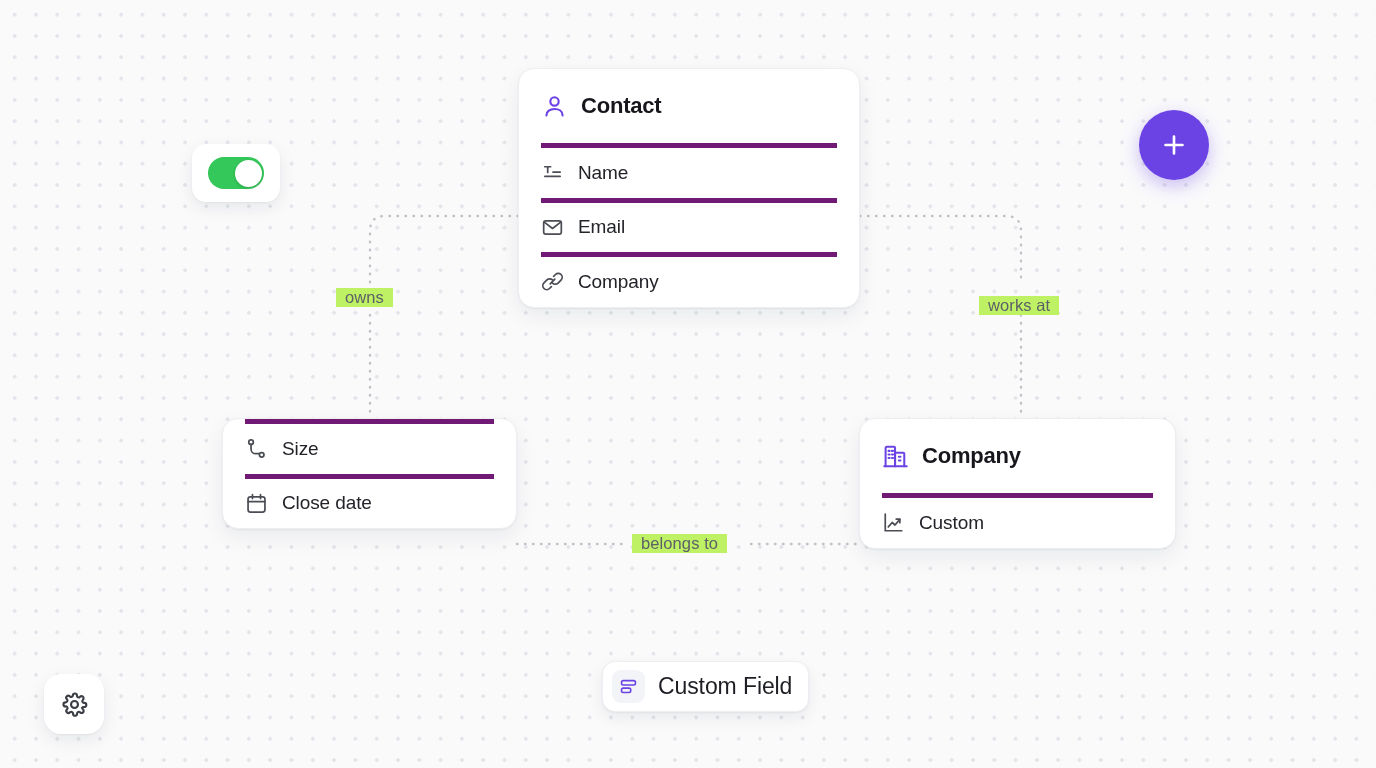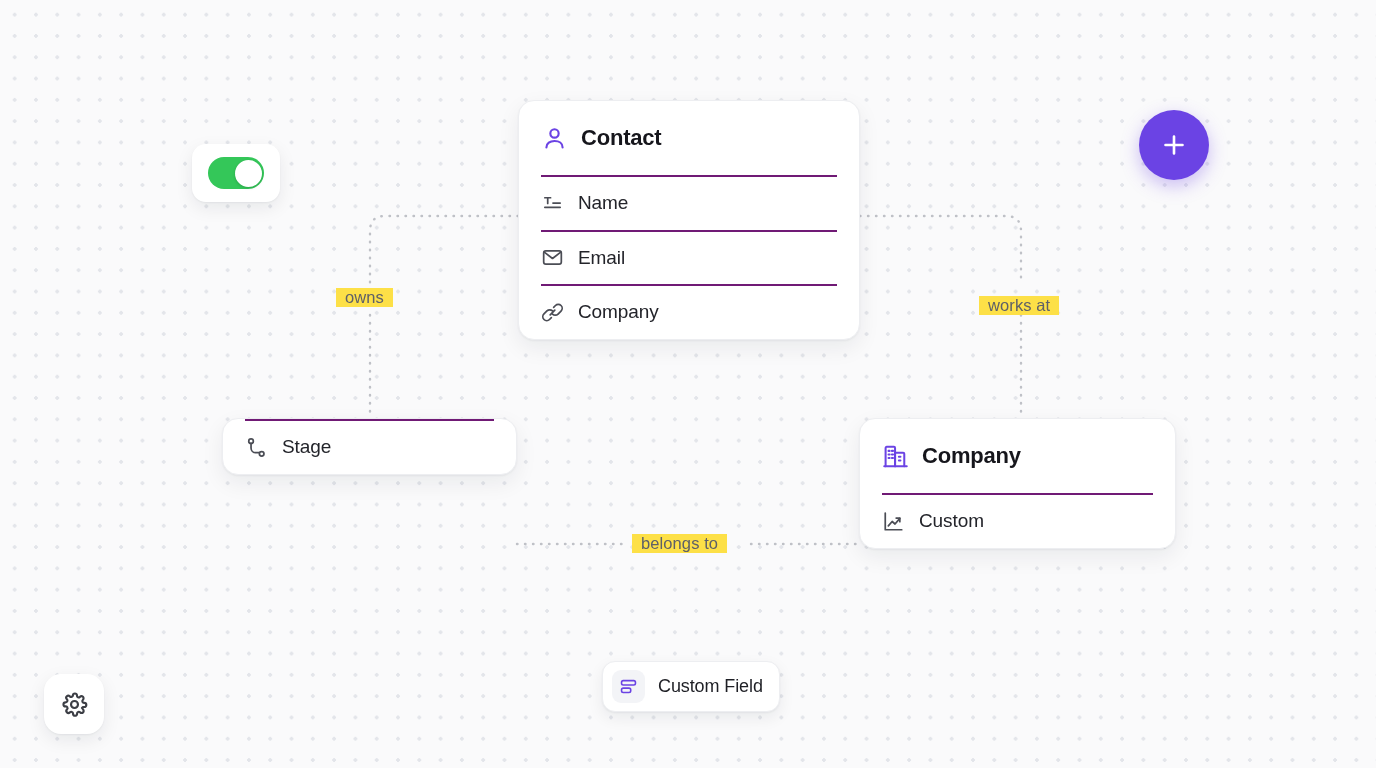--- a/index.html
+++ b/index.html
@@ -31,21 +31,21 @@
     position: absolute;
     inset: 0;
     pointer-events: none;
   }
   .connectors svg { display: block; }
 
   .conn-label {
     position: absolute;
     font-size: 16.5px;
     color: #5E6068;
-    background: #fde047;
+    background: #bef264;
     padding: 0 9px;
     white-space: nowrap;
     letter-spacing: 0.1px;
   }
 
   
   .card {
     position: absolute;
     background: #FFFFFF;
     border: 1px solid #EDEEF1;
@@ -66,21 +66,21 @@
     font-weight: 700;
     color: #16161C;
     letter-spacing: -0.2px;
   }
 
   .field-row {
     display: flex;
     align-items: center;
     gap: 14px;
     height: 54.5px;
-    border-top: 2px solid #701a75;
+    border-top: 5px solid #701a75;
   }
   .field-label {
     font-size: 19px;
     color: #23242A;
     letter-spacing: -0.1px;
   }
   .field-icon { flex: 0 0 auto; display: flex; color: #4B4D55; }
   .header-icon { flex: 0 0 auto; display: flex; }
 
   
@@ -169,21 +169,21 @@
   .chip-icon-box {
     width: 33px;
     height: 33px;
     border-radius: 9px;
     background: #F3F4F7;
     display: flex;
     align-items: center;
     justify-content: center;
   }
   .chip-label {
-    font-size: 18px;
+    font-size: 23px;
     color: #1E1F25;
     letter-spacing: -0.1px;
   }
 </style>
 </head>
 <body>
 
 <div class="canvas">
 
   <div class="connectors">
@@ -201,21 +201,21 @@
       </g>
     </svg>
 
     <div class="conn-label" style="left:336px; top:288px;">owns</div>
 
     <div class="conn-label" style="left:979px; top:296px;">works at</div>
 
     <div class="conn-label" style="left:632px; top:534px;">belongs to</div>
   </div>
 
-  <div class="card" style="left:518px; top:100px; width:342px;">
+  <div class="card" style="left:518px; top:68px; width:342px;">
     <div class="card-header">
       <span class="header-icon">
         <svg width="27" height="27" viewBox="0 0 24 24" fill="none" stroke="#6B43E4" stroke-width="1.9" stroke-linecap="round" stroke-linejoin="round">
           <circle cx="12" cy="7.5" r="3.7"></circle>
           <path d="M4.8 20c0-3.6 3.2-5.8 7.2-5.8s7.2 2.2 7.2 5.8"></path>
         </svg>
       </span>
       <span class="card-title">Contact</span>
     </div>
 
@@ -255,23 +255,32 @@
 
 
     <div class="field-row">
       <span class="field-icon">
         <svg width="23" height="23" viewBox="0 0 24 24" fill="none" stroke="currentColor" stroke-width="1.8" stroke-linecap="round" stroke-linejoin="round">
           <circle cx="6.3" cy="5.4" r="2.4"></circle>
           <circle cx="17.4" cy="18.6" r="2.4"></circle>
           <path d="M6.3 7.8v4.6a5 5 0 0 0 5 5h3.7"></path>
         </svg>
       </span>
-      <span class="field-label">Stage</span>
-    </div>
-
+      <span class="field-label">Size</span>
+    </div>
+
+    <div class="field-row">
+      <span class="field-icon">
+        <svg width="23" height="23" viewBox="0 0 24 24" fill="none" stroke="currentColor" stroke-width="1.8" stroke-linecap="round" stroke-linejoin="round">
+          <rect x="3.2" y="5" width="17.6" height="16" rx="2.4"></rect>
+          <path d="M7.8 2.8v4M16.2 2.8v4M3.2 10h17.6"></path>
+        </svg>
+      </span>
+      <span class="field-label">Close date</span>
+    </div>
   </div>
 
   <div class="card" style="left:859px; top:418px; width:317px;">
     <div class="card-header">
       <span class="header-icon">
         <svg width="27" height="27" viewBox="0 0 24 24" fill="none" stroke="#6B43E4" stroke-width="1.8" stroke-linecap="round" stroke-linejoin="round">
           <path d="M3.2 20.6V4.4a1 1 0 0 1 1-1h6.4a1 1 0 0 1 1 1v16.2"></path>
           <path d="M11.6 20.6V8.6h7.2a1 1 0 0 1 1 1v11"></path>
           <path d="M2 20.6h20"></path>
           <path d="M5.8 7h1M8.8 7h1M5.8 10.2h1M8.8 10.2h1M5.8 13.4h1M8.8 13.4h1"></path>

